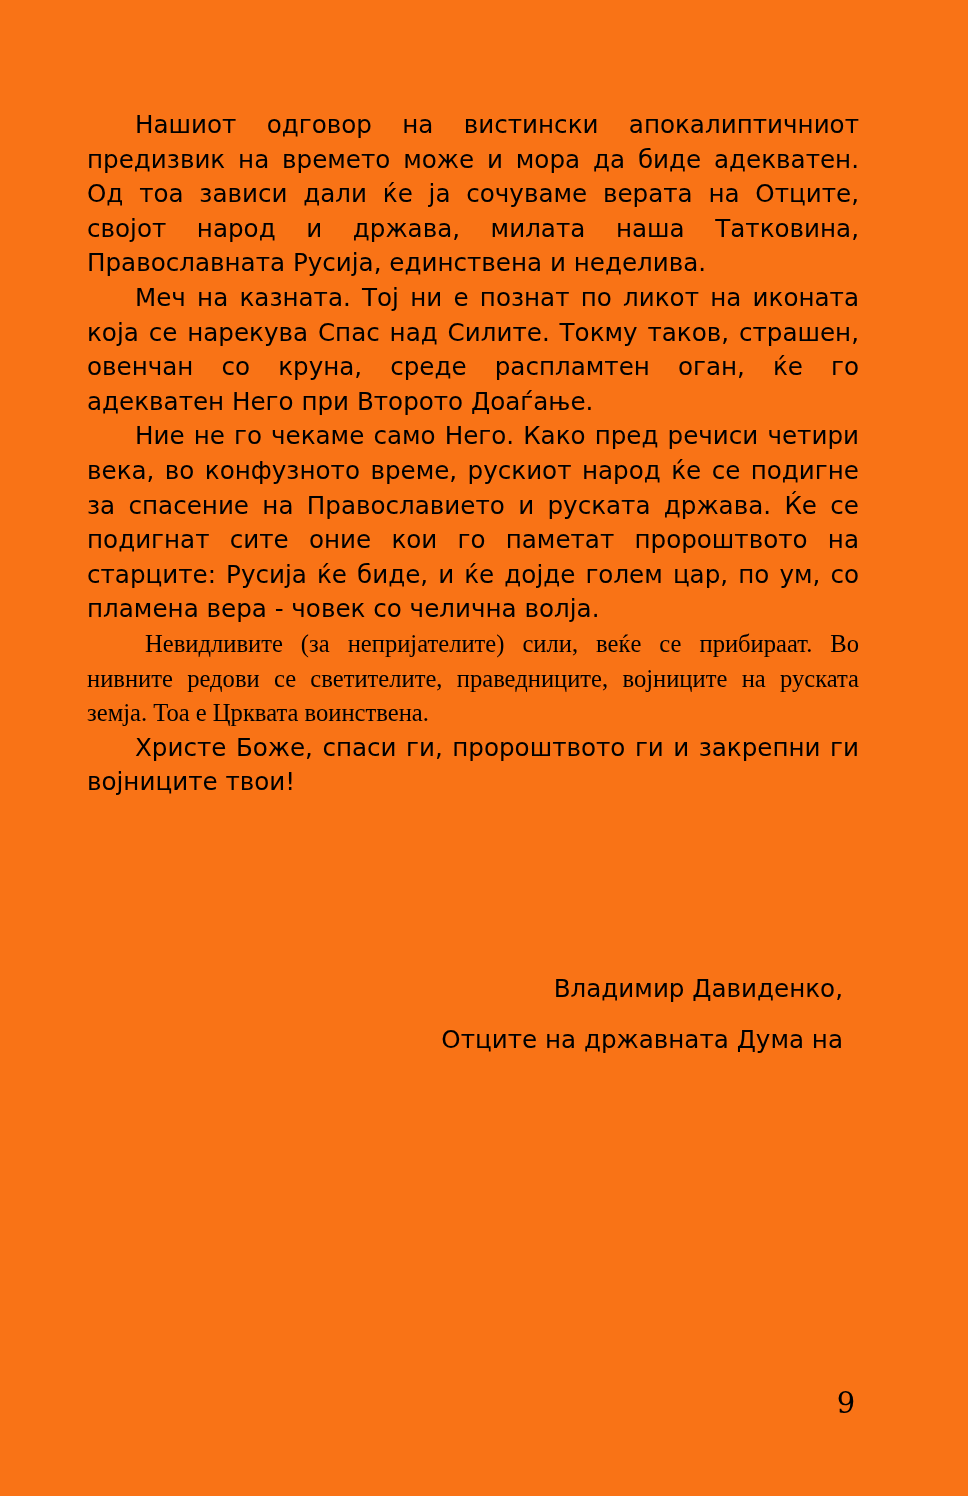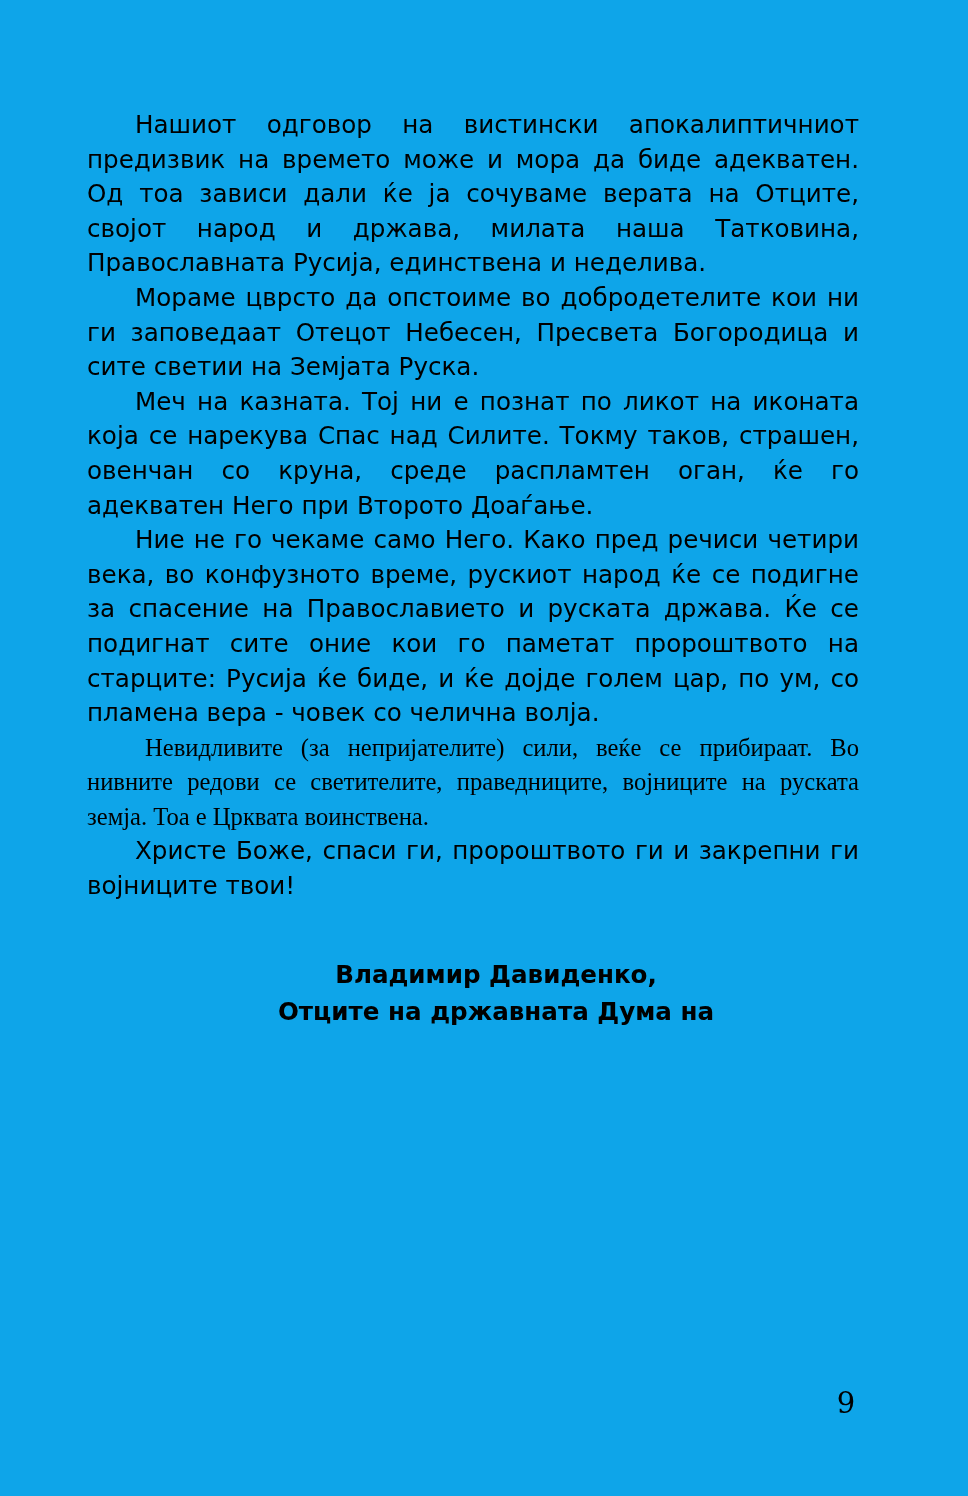--- a/index.html
+++ b/index.html
@@ -8,21 +8,21 @@
     background: #ffffff;
   }
   body {
     font-family: "DejaVu Sans", sans-serif;
     color: #000000;
   }
   .page {
     position: relative;
     width: 968px;
     height: 1496px;
-    background: #0ea5e9;
+    background: #f97316;
     overflow: hidden;
     box-sizing: border-box;
   }
   .text-column {
     position: absolute;
     left: 87px;
     top: 108px;
     width: 772px;
   }
   .body-paragraph {
@@ -42,27 +42,26 @@
     text-indent: 58px;
     font-family: Liberation Serif, serif;
   }
   .signature-block {
     position: absolute;
     left: 133px;
     top: 956px;
     width: 726px;
   }
   .signature-line {
-    margin: 2px;
+    margin: 16px;
     padding: 0;
     font-size: 24.6px;
     line-height: 34.6px;
-    text-align: center;
+    text-align: right;
     white-space: pre;
-    font-weight: bold;
   }
   .page-number {
     position: absolute;
     left: 826px;
     top: 1386px;
     width: 40px;
     text-align: center;
     font-family: "DejaVu Serif", serif;
     font-size: 29px;
     line-height: 34px;
@@ -71,21 +70,20 @@
 </style>
 </head>
 <body>
 
 <div class="page">
 
   <div class="text-column">
 
     <p class="body-paragraph">Нашиот одговор на вистински апокалиптичниот предизвик на времето може и мора да биде адекватен. Од тоа зависи дали ќе ја сочуваме верата на Отците, својот народ и држава, милата наша Татковина, Православната Русија, единствена и неделива.</p>
 
-    <p class="body-paragraph">Мораме цврсто да опстоиме во добродетелите кои ни ги заповедаат Отецот Небесен, Пресвета Богородица и сите светии на Земјата Руска.</p>
 
 
     <p class="body-paragraph">Меч на казната. Тој ни е познат по ликот на иконата која се нарекува Спас над Силите. Токму таков, страшен, овенчан со круна, среде распламтен оган, ќе го адекватен Него при Второто Доаѓање.</p>
 
     <p class="body-paragraph">Ние не го чекаме само Него. Како пред речиси четири века, во конфузното време, рускиот народ ќе се подигне за спасение на Православието и руската држава. Ќе се подигнат сите оние кои го паметат пророштвото на старците: Русија ќе биде, и ќе дојде голем цар, по ум, со пламена вера - човек со челична волја.</p>
 
     <p class="body-paragraph extra-indent">Невидливите (за непријателите) сили, веќе се прибираат. Во нивните редови се светителите, праведниците, војниците на руската земја. Тоа е Црквата воинствена.</p>
 
     <p class="body-paragraph">Христе Боже, спаси ги, пророштвото ги и закрепни ги војниците твои!</p>
 

